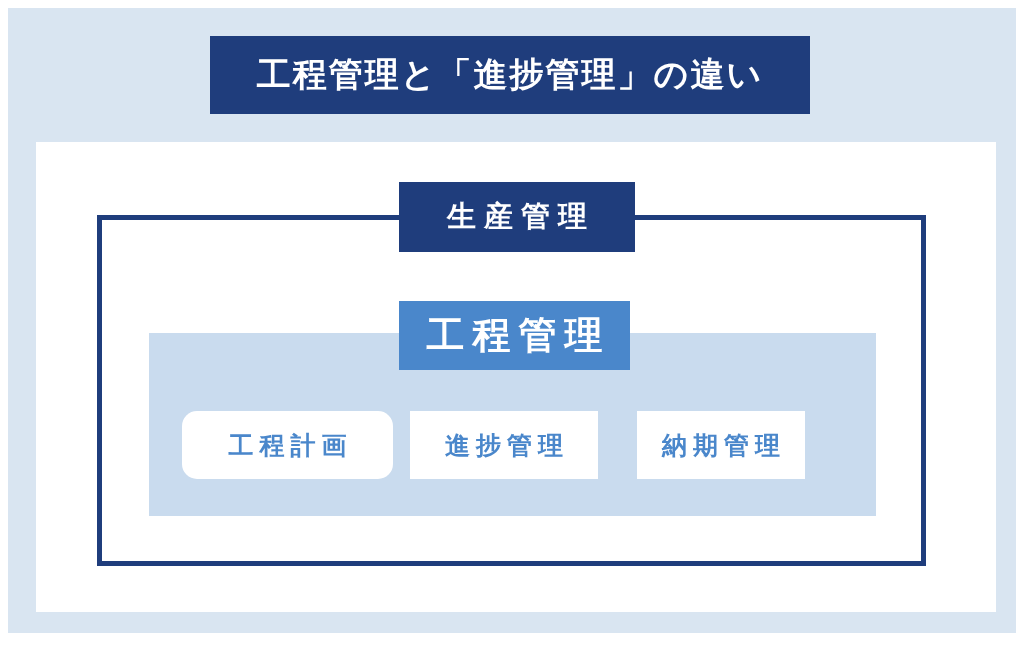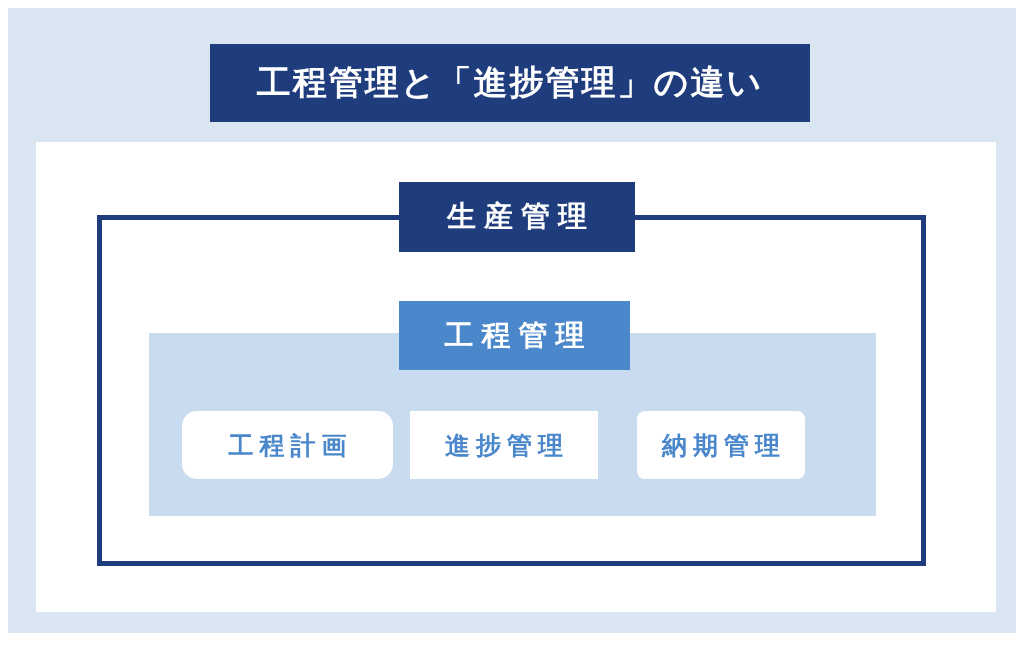--- a/index.html
+++ b/index.html
@@ -15,21 +15,21 @@
   }
   .bg {
     position: absolute;
     left: 8px; top: 8px; width: 1008px; height: 625px;
     background: #d9e5f1;
   }
   .title-box {
     position: absolute;
     left: 210px; top: 36px; width: 600px; height: 78px;
     background: #1f3d7c;
-    display: flex; align-items: center; justify-content: center; margin-top: 8px;
+    display: flex; align-items: center; justify-content: center;
   }
   .title-box .title-text {
     color: #ffffff; font-size: 34px; font-weight: bold;
     letter-spacing: 2px; white-space: nowrap;
   }
   .panel {
     position: absolute;
     left: 36px; top: 142px; width: 960px; height: 470px;
     background: #ffffff;
   }
@@ -50,33 +50,33 @@
     font-weight: bold; white-space: nowrap;
   }
   .node-parent {
     left: 399px; top: 182px; width: 236px; height: 70px;
     background: #1f3d7c; color: #ffffff;
     font-size: 29px; letter-spacing: 8px; text-indent: 8px;
   }
   .node-child {
     left: 399px; top: 301px; width: 231px; height: 69px;
     background: #4a87cb; color: #ffffff;
-    font-size: 29px; letter-spacing: 8px; text-indent: 8px;
+    font-size: 38px; letter-spacing: 8px; text-indent: 8px;
   }
   .leaf {
     position: absolute;
     top: 411px; height: 68px;
     background: #ffffff; color: #4a87cb;
     display: flex; align-items: center; justify-content: center;
     font-weight: bold; font-size: 25px;
     letter-spacing: 6px; text-indent: 6px; white-space: nowrap;
   }
   .leaf-1 { left: 182px; width: 211px; border-radius: 15px; }
   .leaf-2 { left: 410px; width: 188px; }
-  .leaf-3 { left: 637px; width: 168px; border-radius: 8px; }
+  .leaf-3 { left: 637px; width: 168px; }
 </style>
 </head>
 <body>
 
 <div class="canvas">
   <div class="bg"></div>
 
   <div class="title-box">
     <span class="title-text">工程管理と「進捗管理」の違い</span>
   </div>

